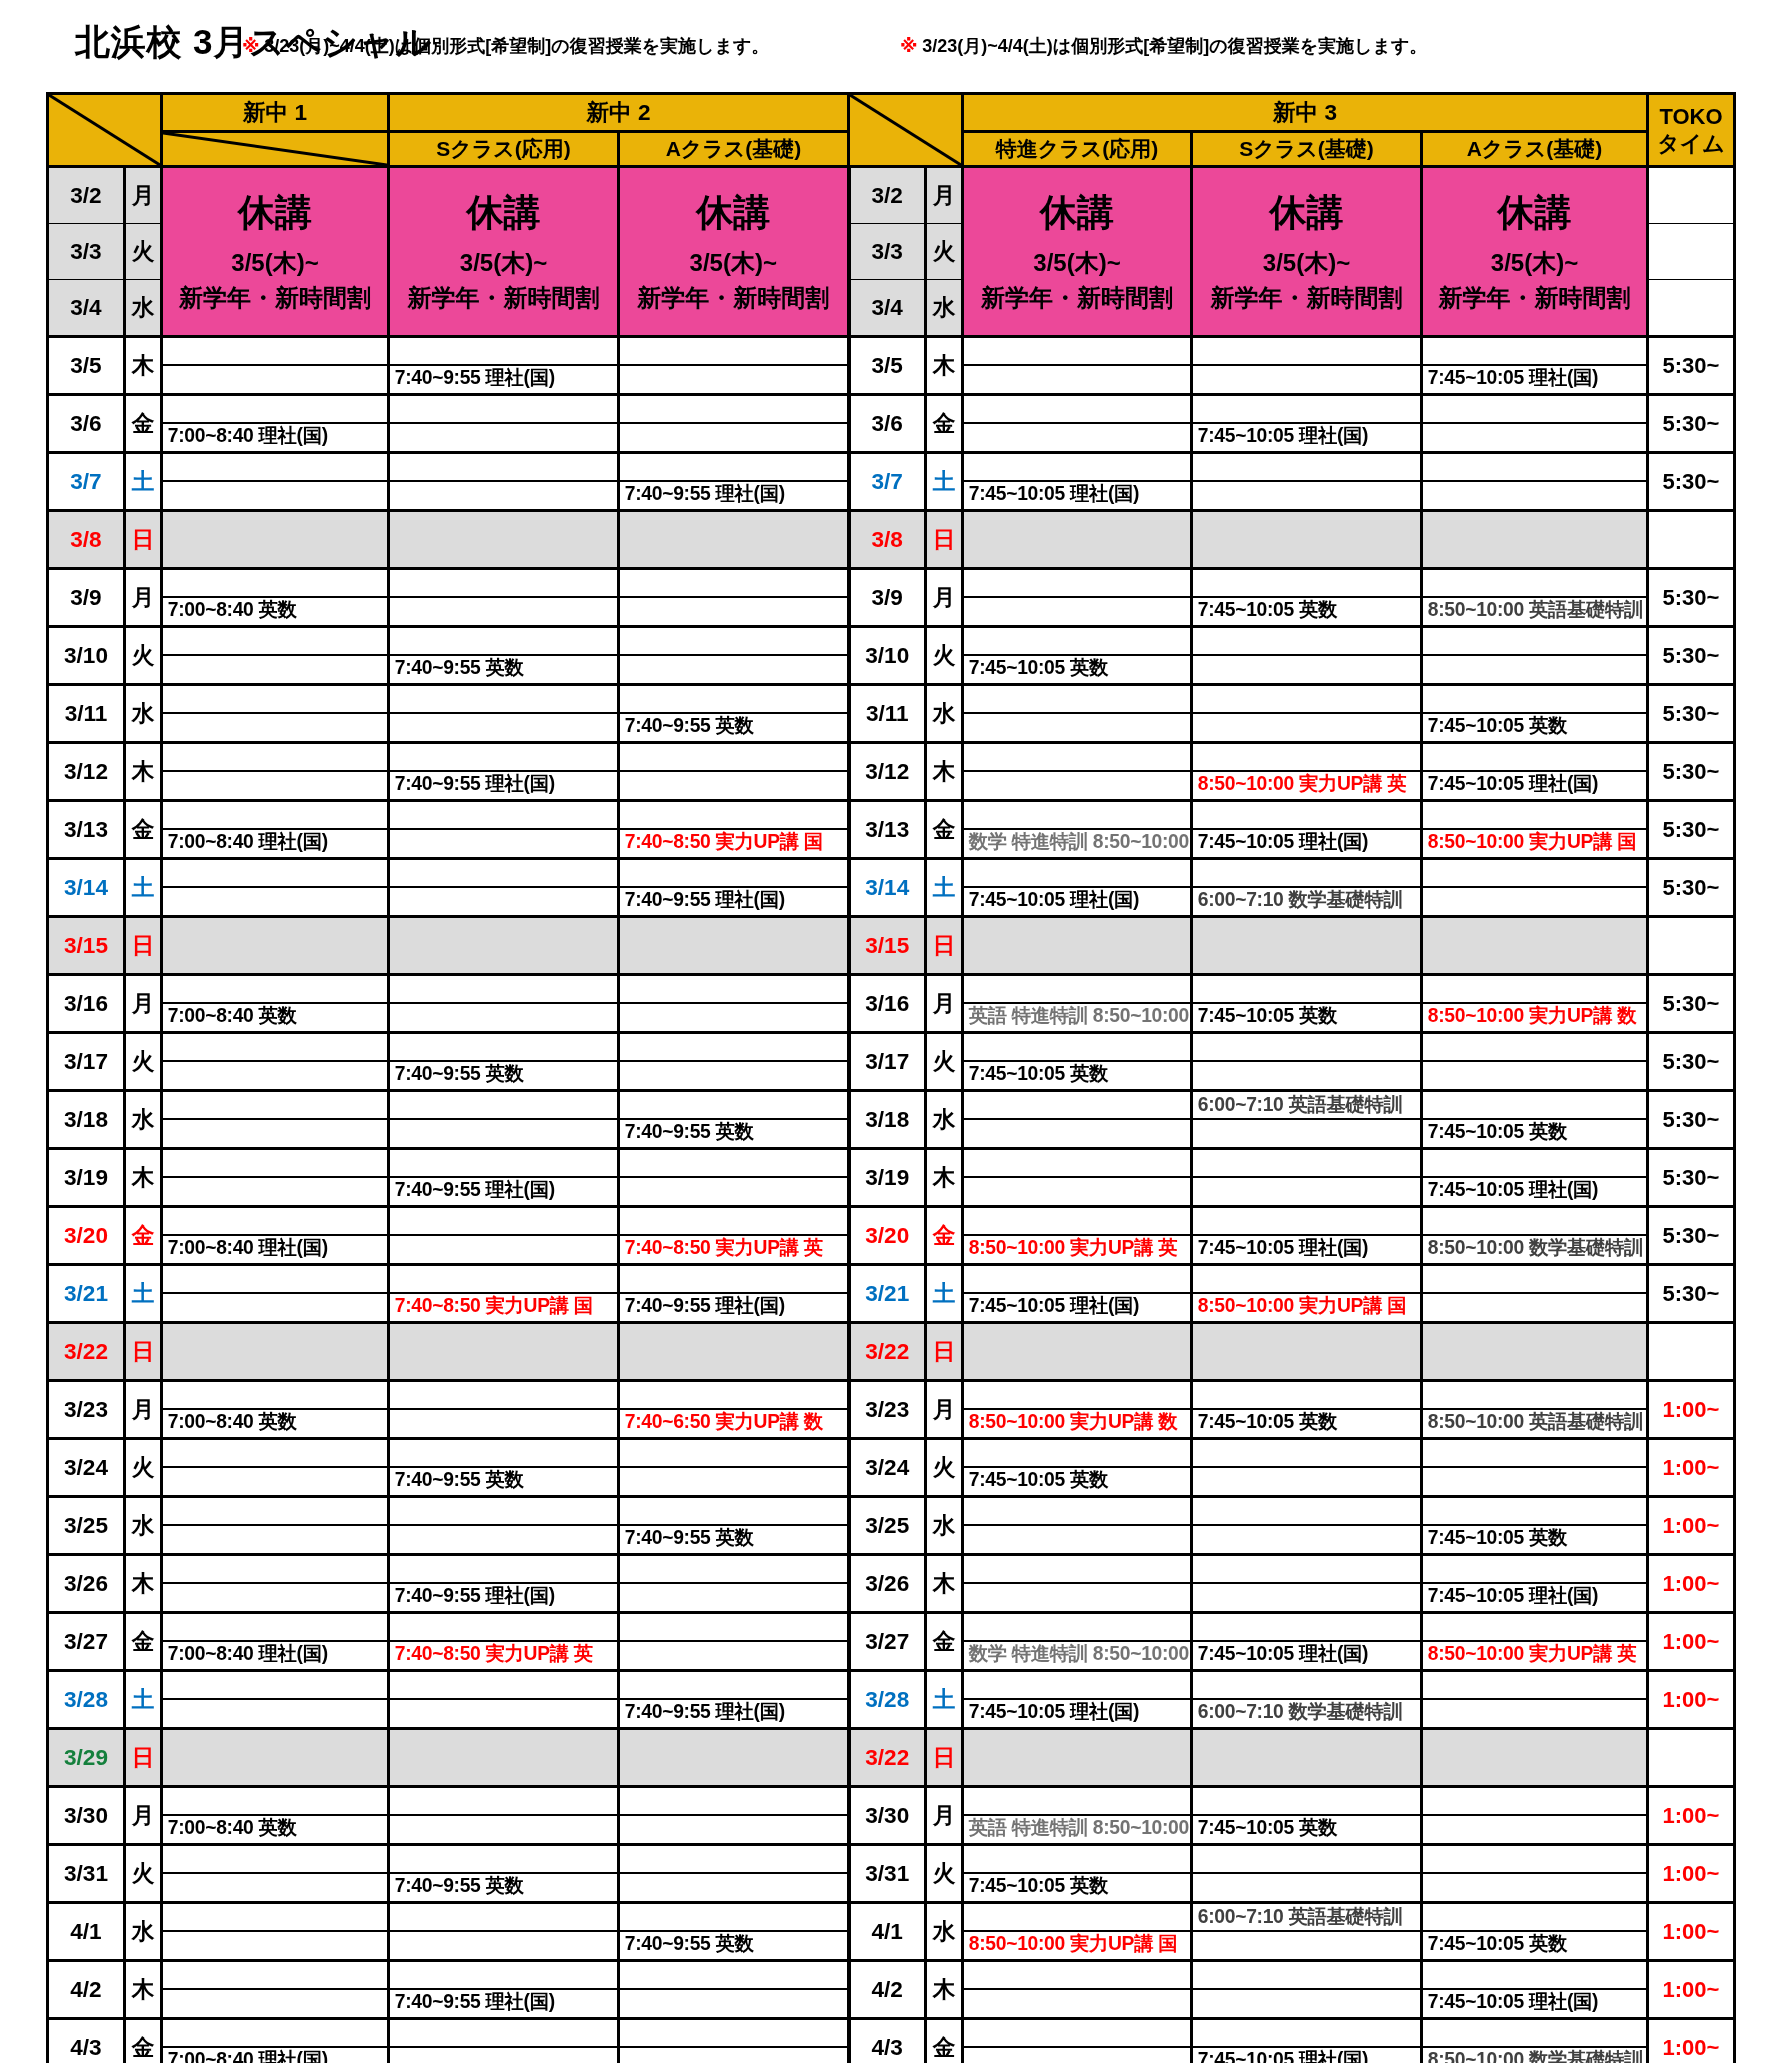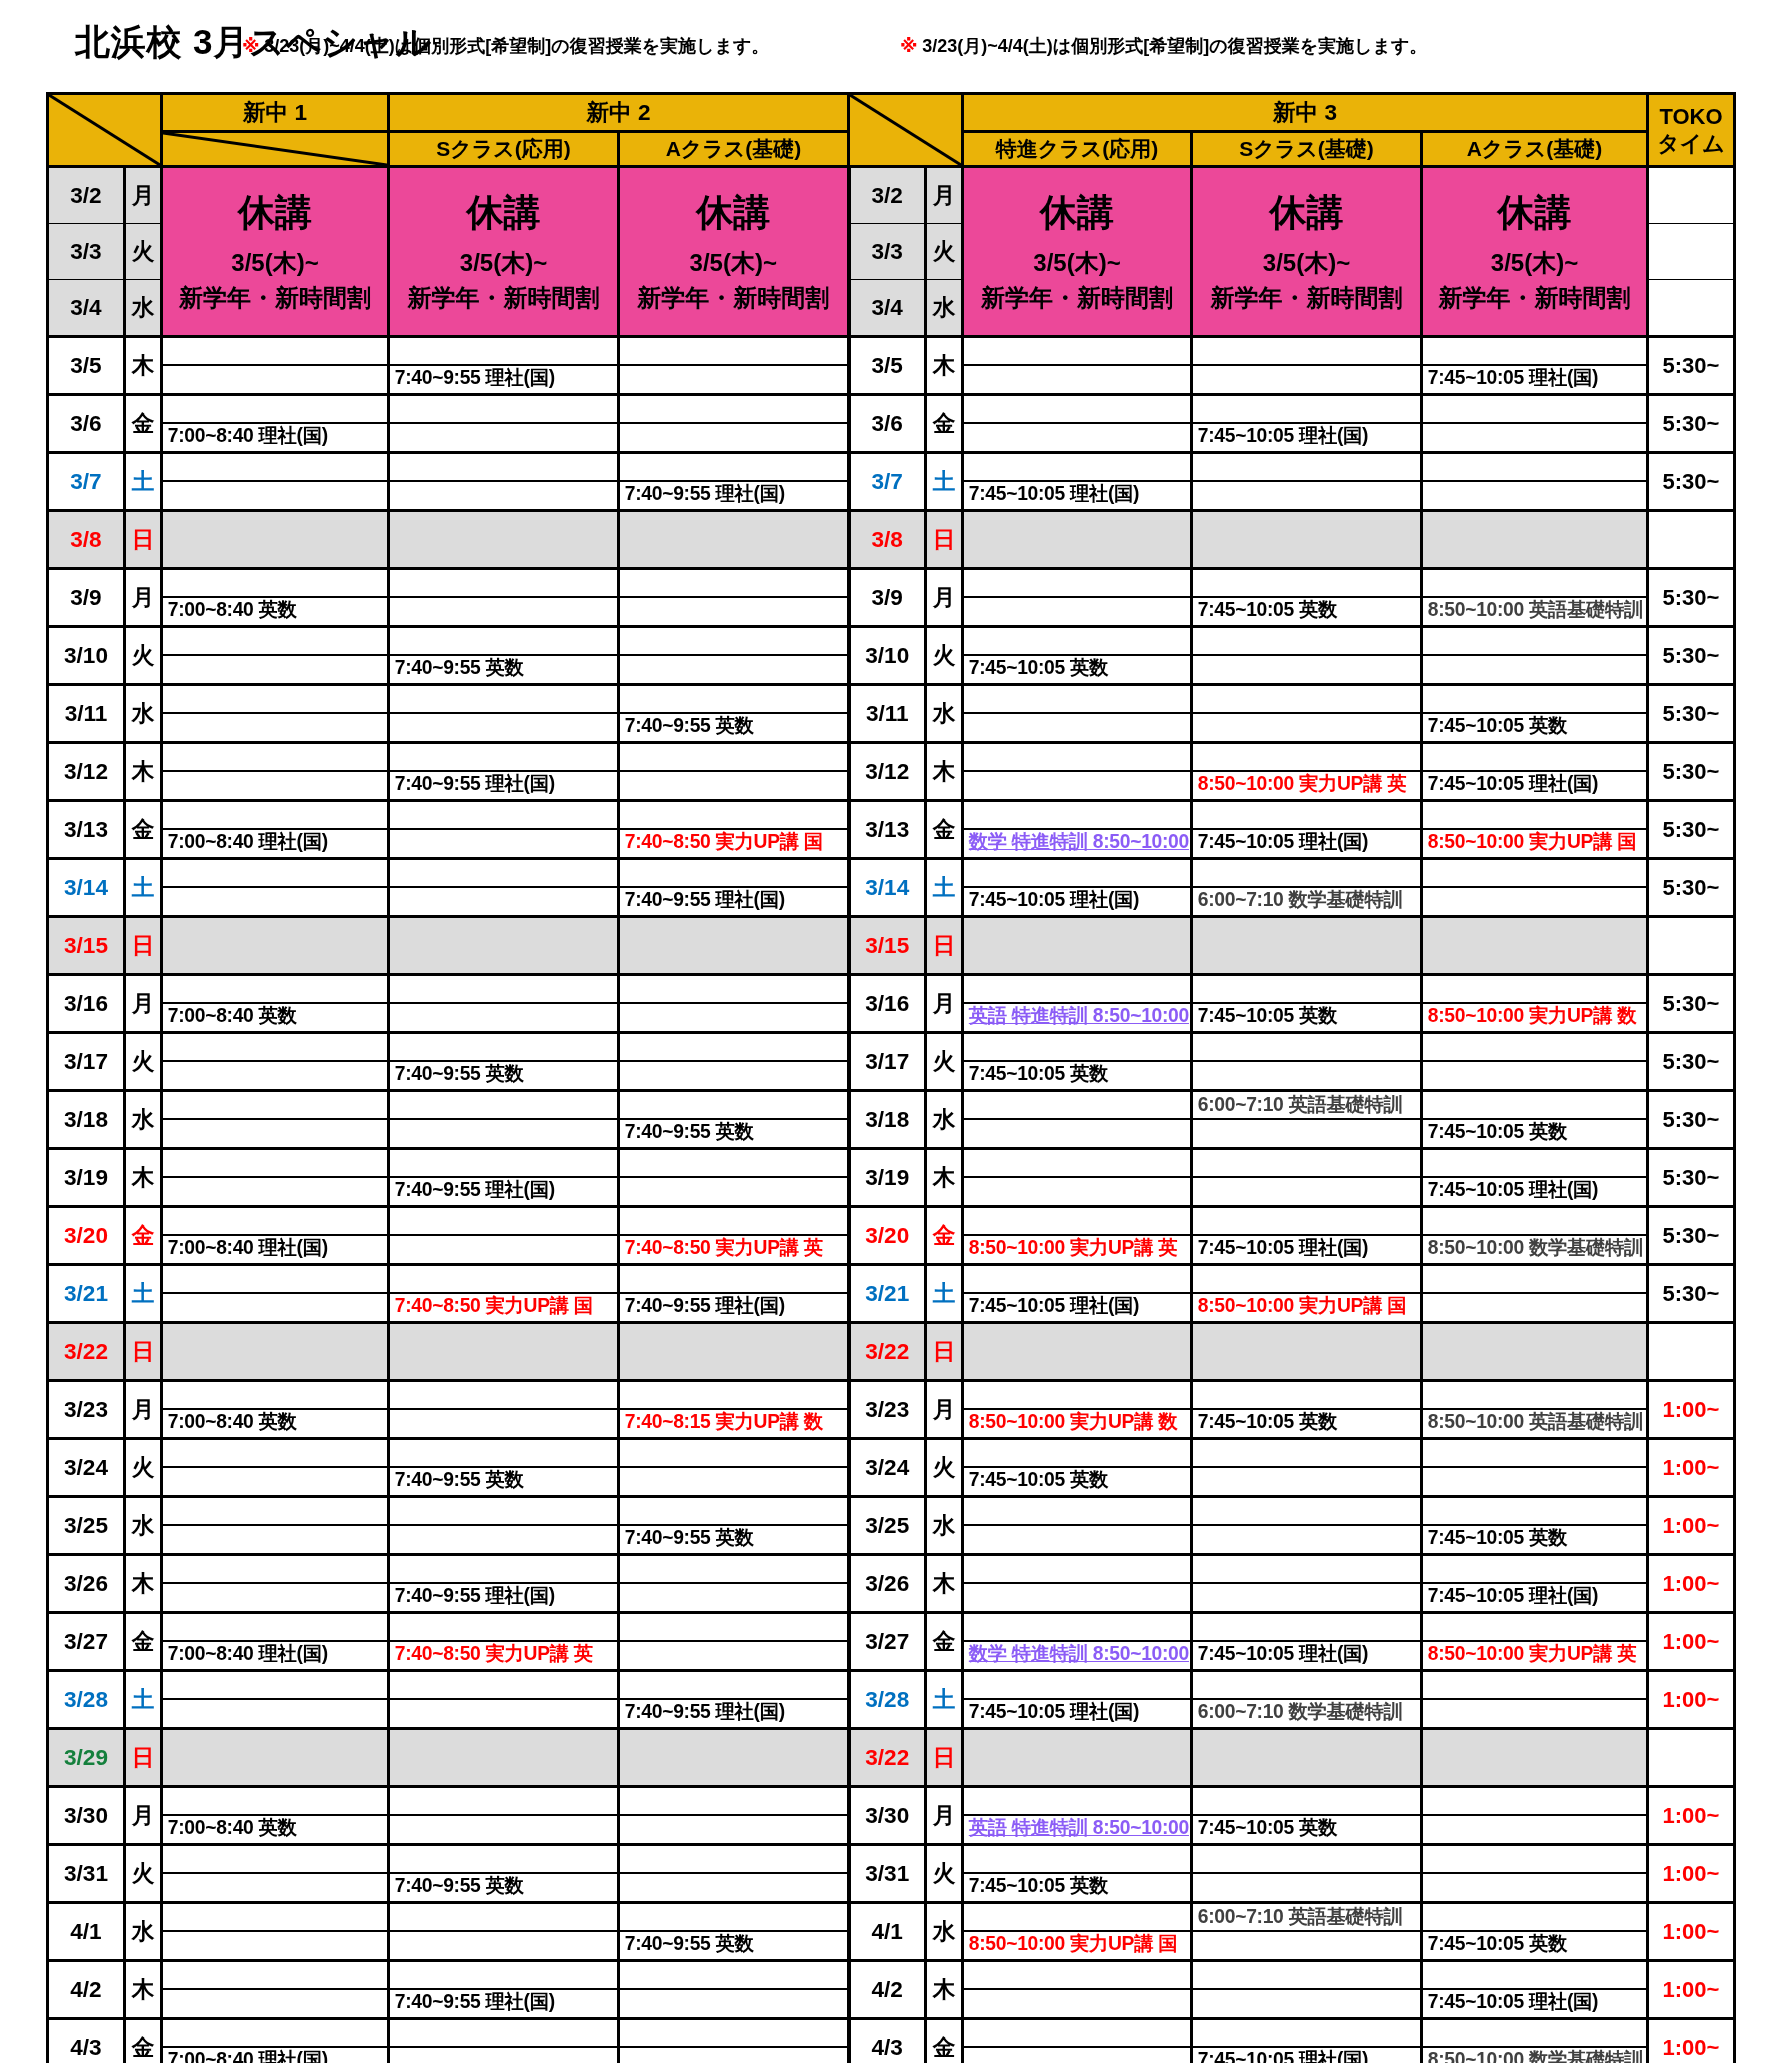--- a/index.html
+++ b/index.html
@@ -53,21 +53,21 @@
     padding-left:4.8px;overflow:visible;
   }
   .cls .bot{height:22.6px;border-top:2.4px solid #000;}
   .entry{
     font-size:19.3px;font-weight:700;white-space:nowrap;
     letter-spacing:-0.3px;line-height:1;
   }
   .toko-cell{text-align:center;font-size:22px;font-weight:700;background:#fff;}
   .red{color:#FF0000;}
   .blue{color:#404040;}
-  .purple{color:#8b5cf6;text-decoration:underline;}
+  .purple{color:#737373;}
   .black{color:#000;}
 </style>
 </head>
 <body>
 
 <div class="title">北浜校 3月スペシャル</div>
 <div class="note" style="left:242px;">
   <span class="mark">※</span><span>3/23(月)~4/4(土)は個別形式[希望制]の復習授業を実施します。</span>
 </div>
 <div class="note" style="left:900px;">
@@ -774,21 +774,21 @@
             <span class="entry black">7:00~8:40 英数</span>
           </div>
         </td>
         <td class="cls">
           <div class="top"></div>
           <div class="bot"></div>
         </td>
         <td class="cls">
           <div class="top"></div>
           <div class="bot">
-            <span class="entry red">7:40~8:15 実力UP講 数</span>
+            <span class="entry red">7:40~6:50 実力UP講 数</span>
           </div>
         </td>
         <td class="c-date sec">3/23</td>
         <td class="c-day">月</td>
         <td class="cls">
           <div class="top"></div>
           <div class="bot">
             <span class="entry red">8:50~10:00 実力UP講 数</span>
           </div>
         </td>

